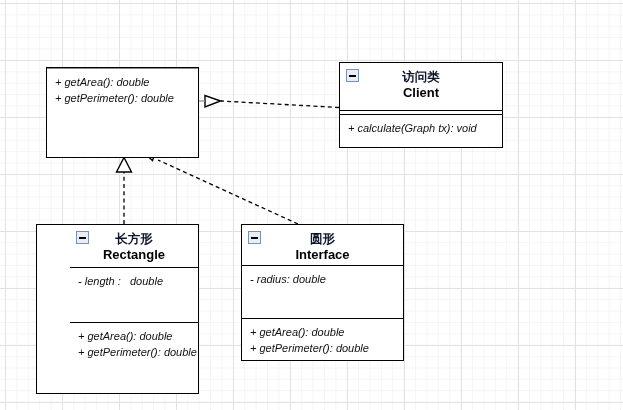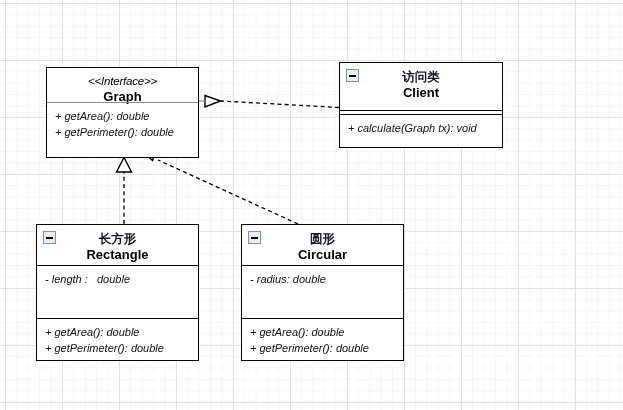--- a/index.html
+++ b/index.html
@@ -124,62 +124,58 @@
       <polygon points="124,157.5 116.5,172 131.5,172" fill="#ffffff" stroke="#000000" stroke-width="1.4" stroke-linejoin="miter"></polygon>
     </g>
 
     <g>
       <line x1="298" y1="224" x2="158" y2="160" stroke="#000000" stroke-width="1.3" stroke-dasharray="4,3.2"></line>
       <polygon points="144.5,153.5 157,147.5 152.5,160.5" fill="#ffffff" stroke="#000000" stroke-width="1.4" stroke-linejoin="miter"></polygon>
     </g>
   </svg>
 
   <div class="uml-class" style="left:46px; top:67px; width:153px; height:91px;">
-    <div class="compartment header-comp" style="height:34px;">
-      <div class="stereotype">&lt;&lt;Interface&gt;&gt;</div>
-      <div class="cls-name">Graph</div>
-    </div>
     <div class="compartment comp-divider-light member-list">
       <div class="member">+ getArea(): double</div>
       <div class="member">+ getPerimeter(): double</div>
     </div>
   </div>
 
   <div class="uml-class" style="left:339px; top:62px; width:164px; height:86px;">
     <div class="compartment header-comp" style="height:47px;">
       <span class="collapse-icon"></span>
       <div class="cls-name-cn">访问类</div>
       <div class="cls-name">Client</div>
     </div>
     <div class="compartment comp-divider" style="height:4px;"></div>
     <div class="compartment comp-divider member-list">
       <div class="member">+ calculate(Graph tx): void</div>
     </div>
   </div>
 
-  <div class="uml-class" style="left:36px; top:224px; width:163px; height:137px;">
+  <div class="uml-class" style="left:36px; top:224px; width:163px; height:170px;padding-left:33px;">
     <div class="compartment header-comp" style="height:42px;">
       <span class="collapse-icon"></span>
       <div class="cls-name-cn">长方形</div>
       <div class="cls-name">Rectangle</div>
     </div>
     <div class="compartment comp-divider member-list" style="height:55px;">
       <div class="member">- length :   double</div>
     </div>
     <div class="compartment comp-divider member-list">
       <div class="member">+ getArea(): double</div>
       <div class="member">+ getPerimeter(): double</div>
     </div>
   </div>
 
   <div class="uml-class" style="left:241px; top:224px; width:163px; height:137px;">
     <div class="compartment header-comp" style="height:42px;">
       <span class="collapse-icon"></span>
       <div class="cls-name-cn">圆形</div>
-      <div class="cls-name">Circular</div>
+      <div class="cls-name">Interface</div>
     </div>
     <div class="compartment comp-divider member-list" style="height:55px;">
       <div class="member">- radius: double</div>
     </div>
     <div class="compartment comp-divider member-list">
       <div class="member">+ getArea(): double</div>
       <div class="member">+ getPerimeter(): double</div>
     </div>
   </div>
 

